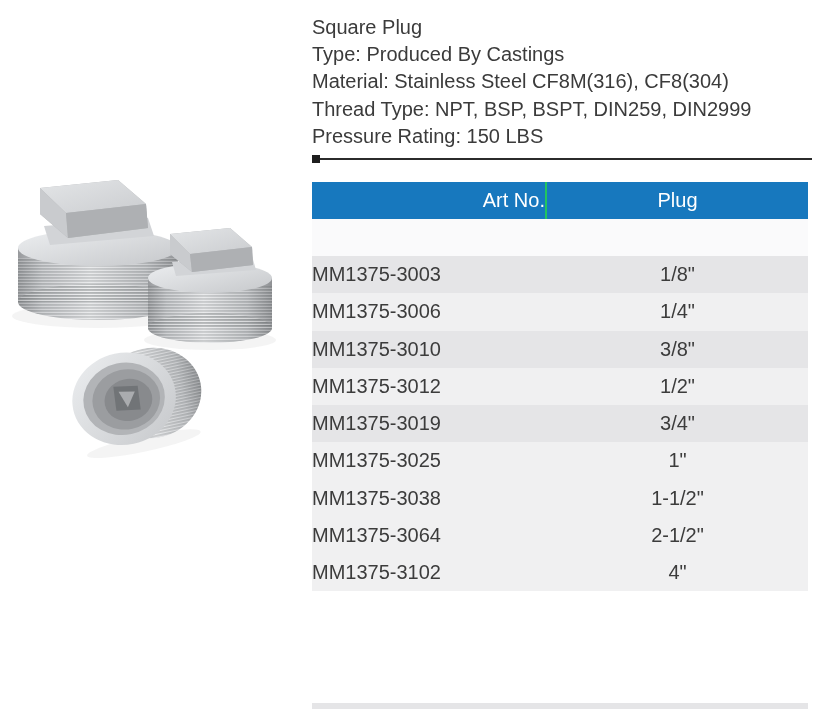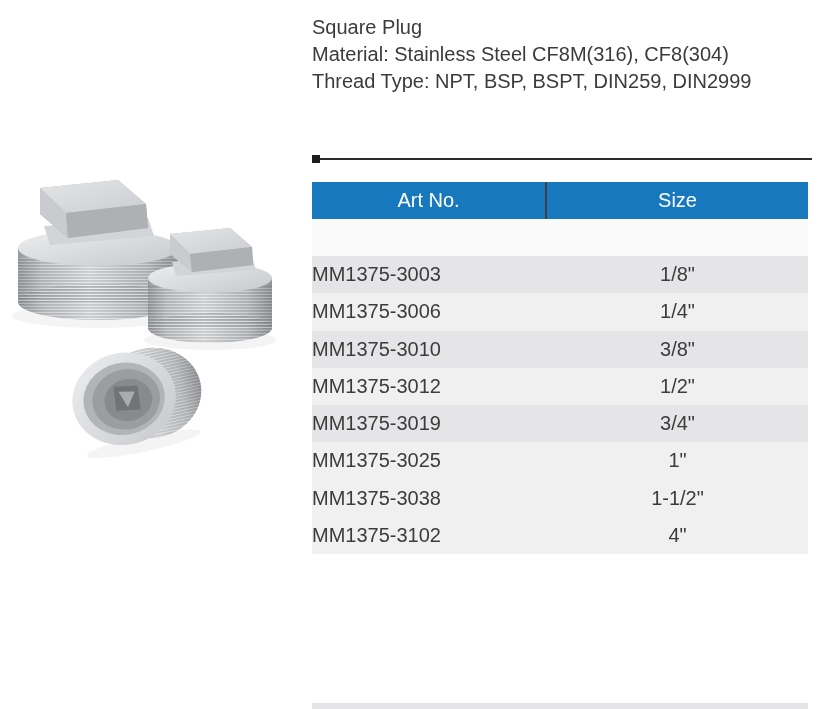--- a/index.html
+++ b/index.html
@@ -16,21 +16,21 @@
 
   
   .rule{position:absolute;left:312px;top:158px;width:500px;height:2px;background:#2b2b2b;}
   .rule-square{position:absolute;left:0;top:-3px;width:8px;height:8px;background:#1e1e1e;display:block;}
 
   
   .size-table{position:absolute;left:312px;top:182px;width:496px;
               border-collapse:separate;border-spacing:0;table-layout:fixed;}
   .size-table thead th{height:37px;background:var(--header-bg,#1778be);color:#fff;
               font-weight:400;font-size:20px;padding:0;}
-  th.col-art{width:233px;text-align:center;padding-left:18px;border-right:2px solid #404040;}
+  th.col-art{width:233px;text-align:right;padding-left:18px;border-right:2px solid #22c55e;}
   th.col-size{text-align:center;}
   .size-table tbody td{height:37.25px;font-size:20px;color:var(--text,#3c3c3c);padding:0;vertical-align:middle;}
   tr.spacer-row td{height:37px;background:#fafafb;}
   tr.dark td{background:var(--row-dark,#e5e5e7);}
   tr.light td{background:var(--row-light,#f0f0f1);}
   td.cell-art{padding-left:18px;}
   td.cell-size{text-align:center;}
 
   
   .partial-row{position:absolute;left:312px;top:703px;width:496px;height:6px;
@@ -102,33 +102,35 @@
         <ellipse cx="-2" cy="1" rx="34" ry="30" fill="#9b9da0"></ellipse>
         <ellipse cx="0" cy="2" rx="24" ry="21" fill="#888a8d"></ellipse>
         <polygon points="-12,-14 12,-10 10,14 -14,10" fill="#717477"></polygon>
         <polygon points="-8,-8 8,-5 -2,9" fill="#aaacaf"></polygon>
       </g>
     </svg>
   </figure>
 
   <section class="specs">
     <h1>Square Plug</h1>
+    <div class="spec-line">Type: Produced By Castings</div>
     <div class="spec-line">Material: Stainless Steel CF8M(316), CF8(304)</div>
     <div class="spec-line">Thread Type: NPT, BSP, BSPT, DIN259, DIN2999</div>
+    <div class="spec-line">Pressure Rating: 150 LBS</div>
   </section>
 
   <div class="rule">
     <span class="rule-square"></span>
   </div>
 
   <table class="size-table">
     <thead>
       <tr>
         <th class="col-art">Art No.</th>
-        <th class="col-size">Size</th>
+        <th class="col-size">Plug</th>
       </tr>
     </thead>
     <tbody>
         <tr class="spacer-row">
           <td colspan="2"></td>
         </tr>
         <tr class="dark">
           <td class="cell-art">MM1375-3003</td>
           <td class="cell-size">1/8"</td>
         </tr>
@@ -150,20 +152,24 @@
         </tr>
         <tr class="light">
           <td class="cell-art">MM1375-3025</td>
           <td class="cell-size">1"</td>
         </tr>
         <tr class="light">
           <td class="cell-art">MM1375-3038</td>
           <td class="cell-size">1-1/2"</td>
         </tr>
         <tr class="light">
+          <td class="cell-art">MM1375-3064</td>
+          <td class="cell-size">2-1/2"</td>
+        </tr>
+        <tr class="light">
           <td class="cell-art">MM1375-3102</td>
           <td class="cell-size">4"</td>
         </tr>
       </tbody>
   </table>
 
   <div class="partial-row"></div>
 
 </div>
 

